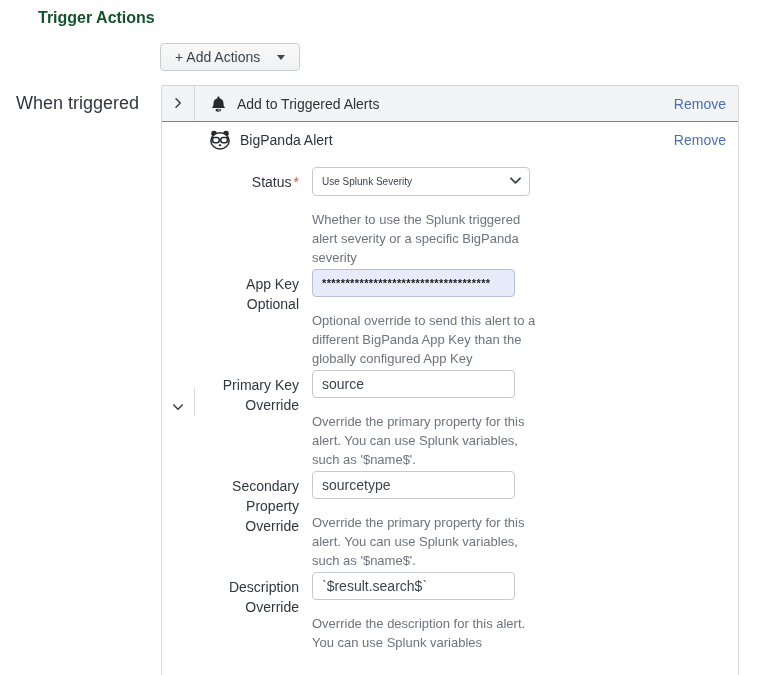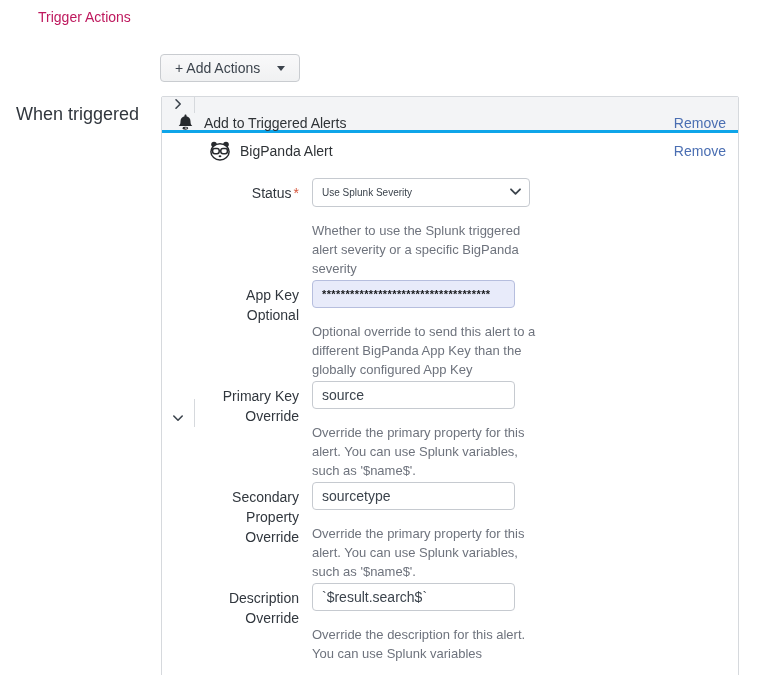--- a/index.html
+++ b/index.html
@@ -4,40 +4,39 @@
 <style>
   * { box-sizing: border-box; margin: 0; padding: 0; }
   html, body { width: 758px; height: 675px; background: #fff; }
   body {
     font-family: "Liberation Sans", "DejaVu Sans", sans-serif;
     color: #2f3337;
     font-size: 14px;
     overflow: hidden;
   }
   .page-title {
-    font-size: 14px;
-    font-weight: normal;
-    color: #be185d;
+    font-size: 16px;
+    font-weight: bold;
+    color: #14532d;
     margin: 9px 0 0 38px;
   }
   .toolbar { margin: 16px 0 0 160px; }
   .btn-add-actions {
     display: inline-flex;
     align-items: center;
     gap: 17px;
     height: 28px;
     padding: 0 14px;
     font-size: 14px;
     color: #3c444d;
     background: linear-gradient(#f9f9fa, #f0f1f2);
     border: 1px solid #c9ccd0;
     border-radius: 4px;
     cursor: pointer;
     font-family: inherit;
-    margin-top: 13px;
   }
   .caret-down {
     width: 0; height: 0;
     border-left: 4px solid transparent;
     border-right: 4px solid transparent;
     border-top: 5px solid #3c444d;
     display: inline-block;
   }
   .content-row { display: flex; margin-top: 14px; }
   .when-label {
@@ -52,22 +51,21 @@
     width: 578px;
     border: 1px solid #d6d9dd;
     border-radius: 2px;
     background: #fff;
   }
   .action-row-collapsed {
     display: flex;
     align-items: stretch;
     height: 36px;
     background: #f3f4f6;
-    border-bottom: 3px solid #0ea5e9;
-    flex-direction: column;
+    border-bottom: 1px solid #0ea5e9;
   }
   .chev-cell {
     width: 33px;
     flex: none;
     border-right: 1px solid #d6d9dd;
     display: flex;
     justify-content: center;
     align-items: center;
     cursor: pointer;
   }

